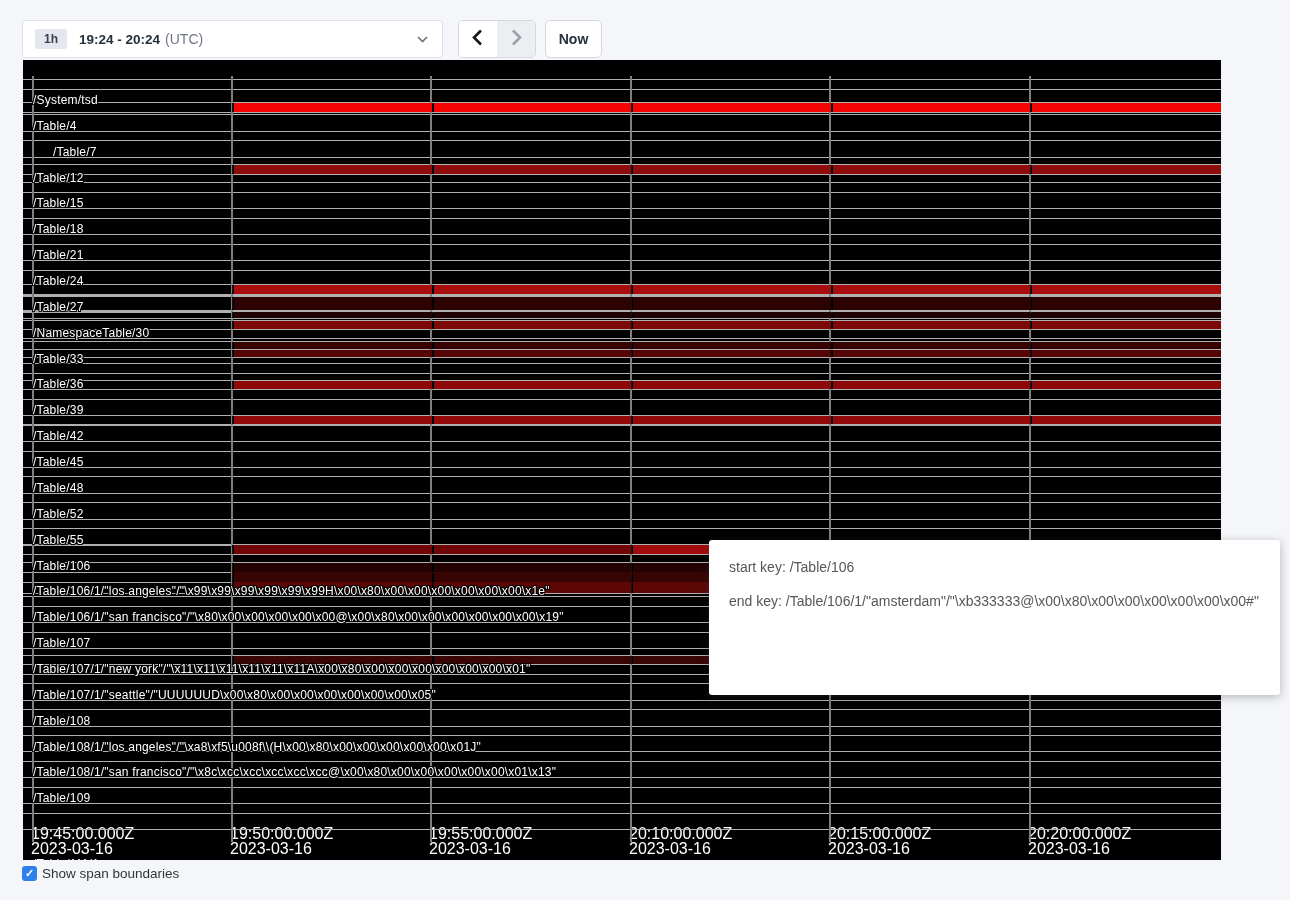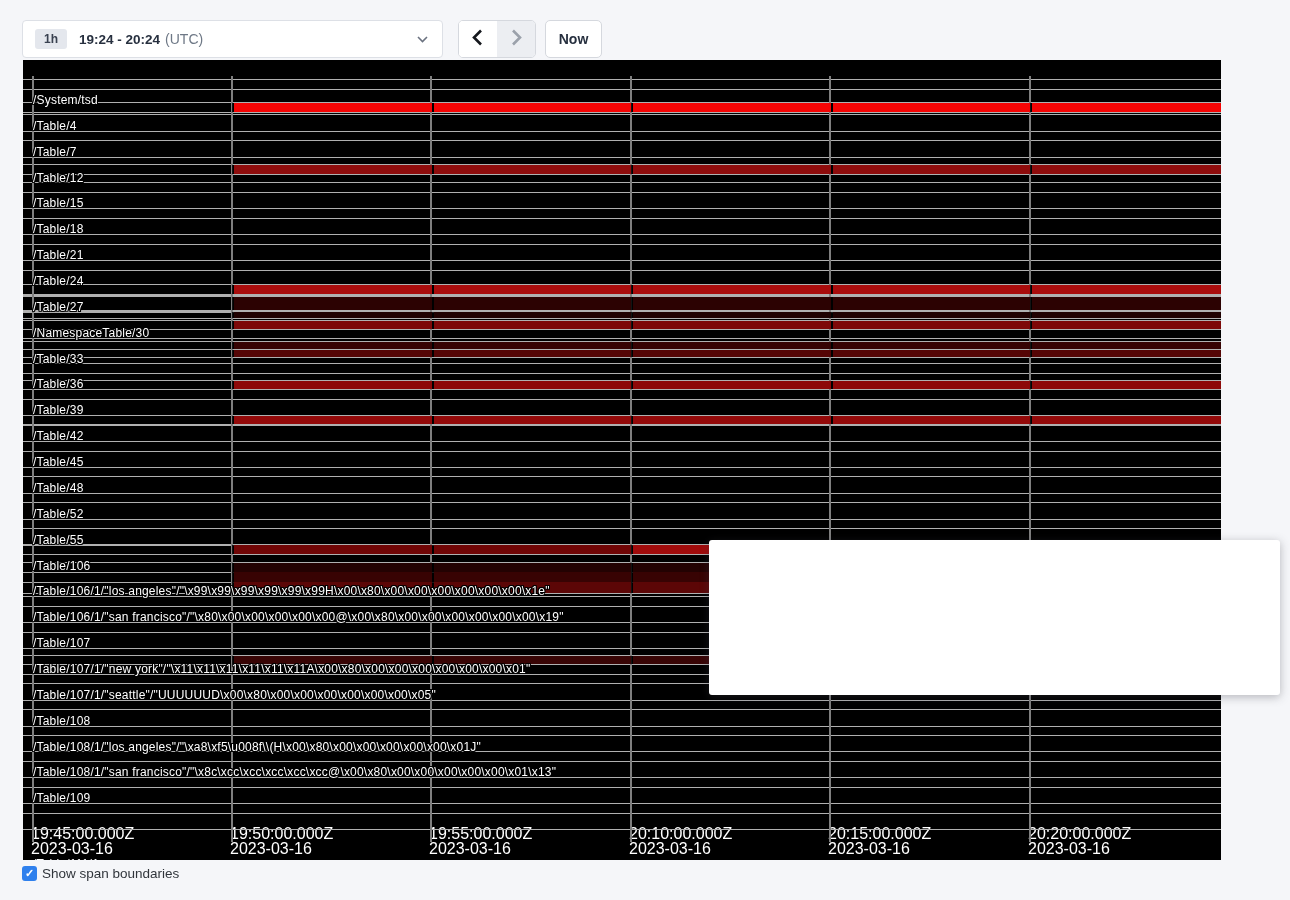--- a/index.html
+++ b/index.html
@@ -197,21 +197,21 @@
       <div class="band" style="left: 209px; top: 305px; width: 989px; height: 8px; background: repeating-linear-gradient(to right, rgba(0, 0, 0, 0.85) 0px, rgba(0, 0, 0, 0.85) 2px, rgb(141, 9, 9) 2px, rgb(141, 9, 9) 199.6px);"></div>
       <div class="band" style="left: 209px; top: 340px; width: 989px; height: 8px; background: repeating-linear-gradient(to right, rgba(0, 0, 0, 0.85) 0px, rgba(0, 0, 0, 0.85) 2px, rgb(147, 9, 9) 2px, rgb(147, 9, 9) 199.6px);"></div>
       <div class="band" style="left: 209px; top: 468.5px; width: 399px; height: 9px; background: repeating-linear-gradient(to right, rgba(0, 0, 0, 0.85) 0px, rgba(0, 0, 0, 0.85) 2px, rgb(112, 5, 5) 2px, rgb(112, 5, 5) 199.6px);"></div>
       <div class="band" style="left: 608px; top: 468.5px; width: 590px; height: 9px; background: repeating-linear-gradient(to right, rgba(0, 0, 0, 0.85) 0px, rgba(0, 0, 0, 0.85) 2px, rgb(160, 11, 11) 2px, rgb(160, 11, 11) 199.6px);"></div>
       <div class="band" style="left: 209px; top: 487px; width: 989px; height: 9px; background: repeating-linear-gradient(to right, rgba(0, 0, 0, 0.85) 0px, rgba(0, 0, 0, 0.85) 2px, rgb(35, 2, 2) 2px, rgb(35, 2, 2) 199.6px);"></div>
       <div class="band" style="left: 209px; top: 496px; width: 989px; height: 10px; background: repeating-linear-gradient(to right, rgba(0, 0, 0, 0.85) 0px, rgba(0, 0, 0, 0.85) 2px, rgb(56, 3, 3) 2px, rgb(56, 3, 3) 199.6px);"></div>
       <div class="band" style="left: 209px; top: 506px; width: 989px; height: 11px; background: repeating-linear-gradient(to right, rgba(0, 0, 0, 0.85) 0px, rgba(0, 0, 0, 0.85) 2px, rgb(92, 6, 6) 2px, rgb(92, 6, 6) 199.6px);"></div>
       <div class="band" style="left: 209px; top: 580px; width: 989px; height: 8px; background: repeating-linear-gradient(to right, rgba(0, 0, 0, 0.85) 0px, rgba(0, 0, 0, 0.85) 2px, rgb(56, 4, 4) 2px, rgb(56, 4, 4) 199.6px);"></div>
       <div class="rowlabel" style="top: 17px;">/System/tsd</div>
       <div class="rowlabel" style="top: 42.862px;">/Table/4</div>
-      <div class="rowlabel" style="top: 68.724px;">/Table/7</div>
+      <div class="rowlabel" style="top: 68.724px; margin-left: 20px;">/Table/7</div>
       <div class="rowlabel" style="top: 94.586px;">/Table/12</div>
       <div class="rowlabel" style="top: 120.448px;">/Table/15</div>
       <div class="rowlabel" style="top: 146.31px;">/Table/18</div>
       <div class="rowlabel" style="top: 172.172px;">/Table/21</div>
       <div class="rowlabel" style="top: 198.034px;">/Table/24</div>
       <div class="rowlabel" style="top: 223.896px;">/Table/27</div>
       <div class="rowlabel" style="top: 249.758px;">/NamespaceTable/30</div>
       <div class="rowlabel" style="top: 275.62px;">/Table/33</div>
       <div class="rowlabel" style="top: 301.482px;">/Table/36</div>
       <div class="rowlabel" style="top: 327.344px;">/Table/39</div>
@@ -254,18 +254,20 @@
         <div>2023-03-16</div>
       </div>
       <div class="tick" style="left: 1005px;">
         <div>20:20:00.000Z</div>
         <div>2023-03-16</div>
       </div>
     </div>
 </div>
 
 <div id="tooltip">
+  <div class="tip-line">start key: /Table/106</div>
+  <div class="tip-line">end key: /Table/106/1/"amsterdam"/"\xb333333@\x00\x80\x00\x00\x00\x00\x00\x00#"</div>
 </div>
 
 <div id="footer">
   <span class="checkbox">✓</span>
   <span class="checkbox-label">Show span boundaries</span>
 </div>
 
 </body></html>

